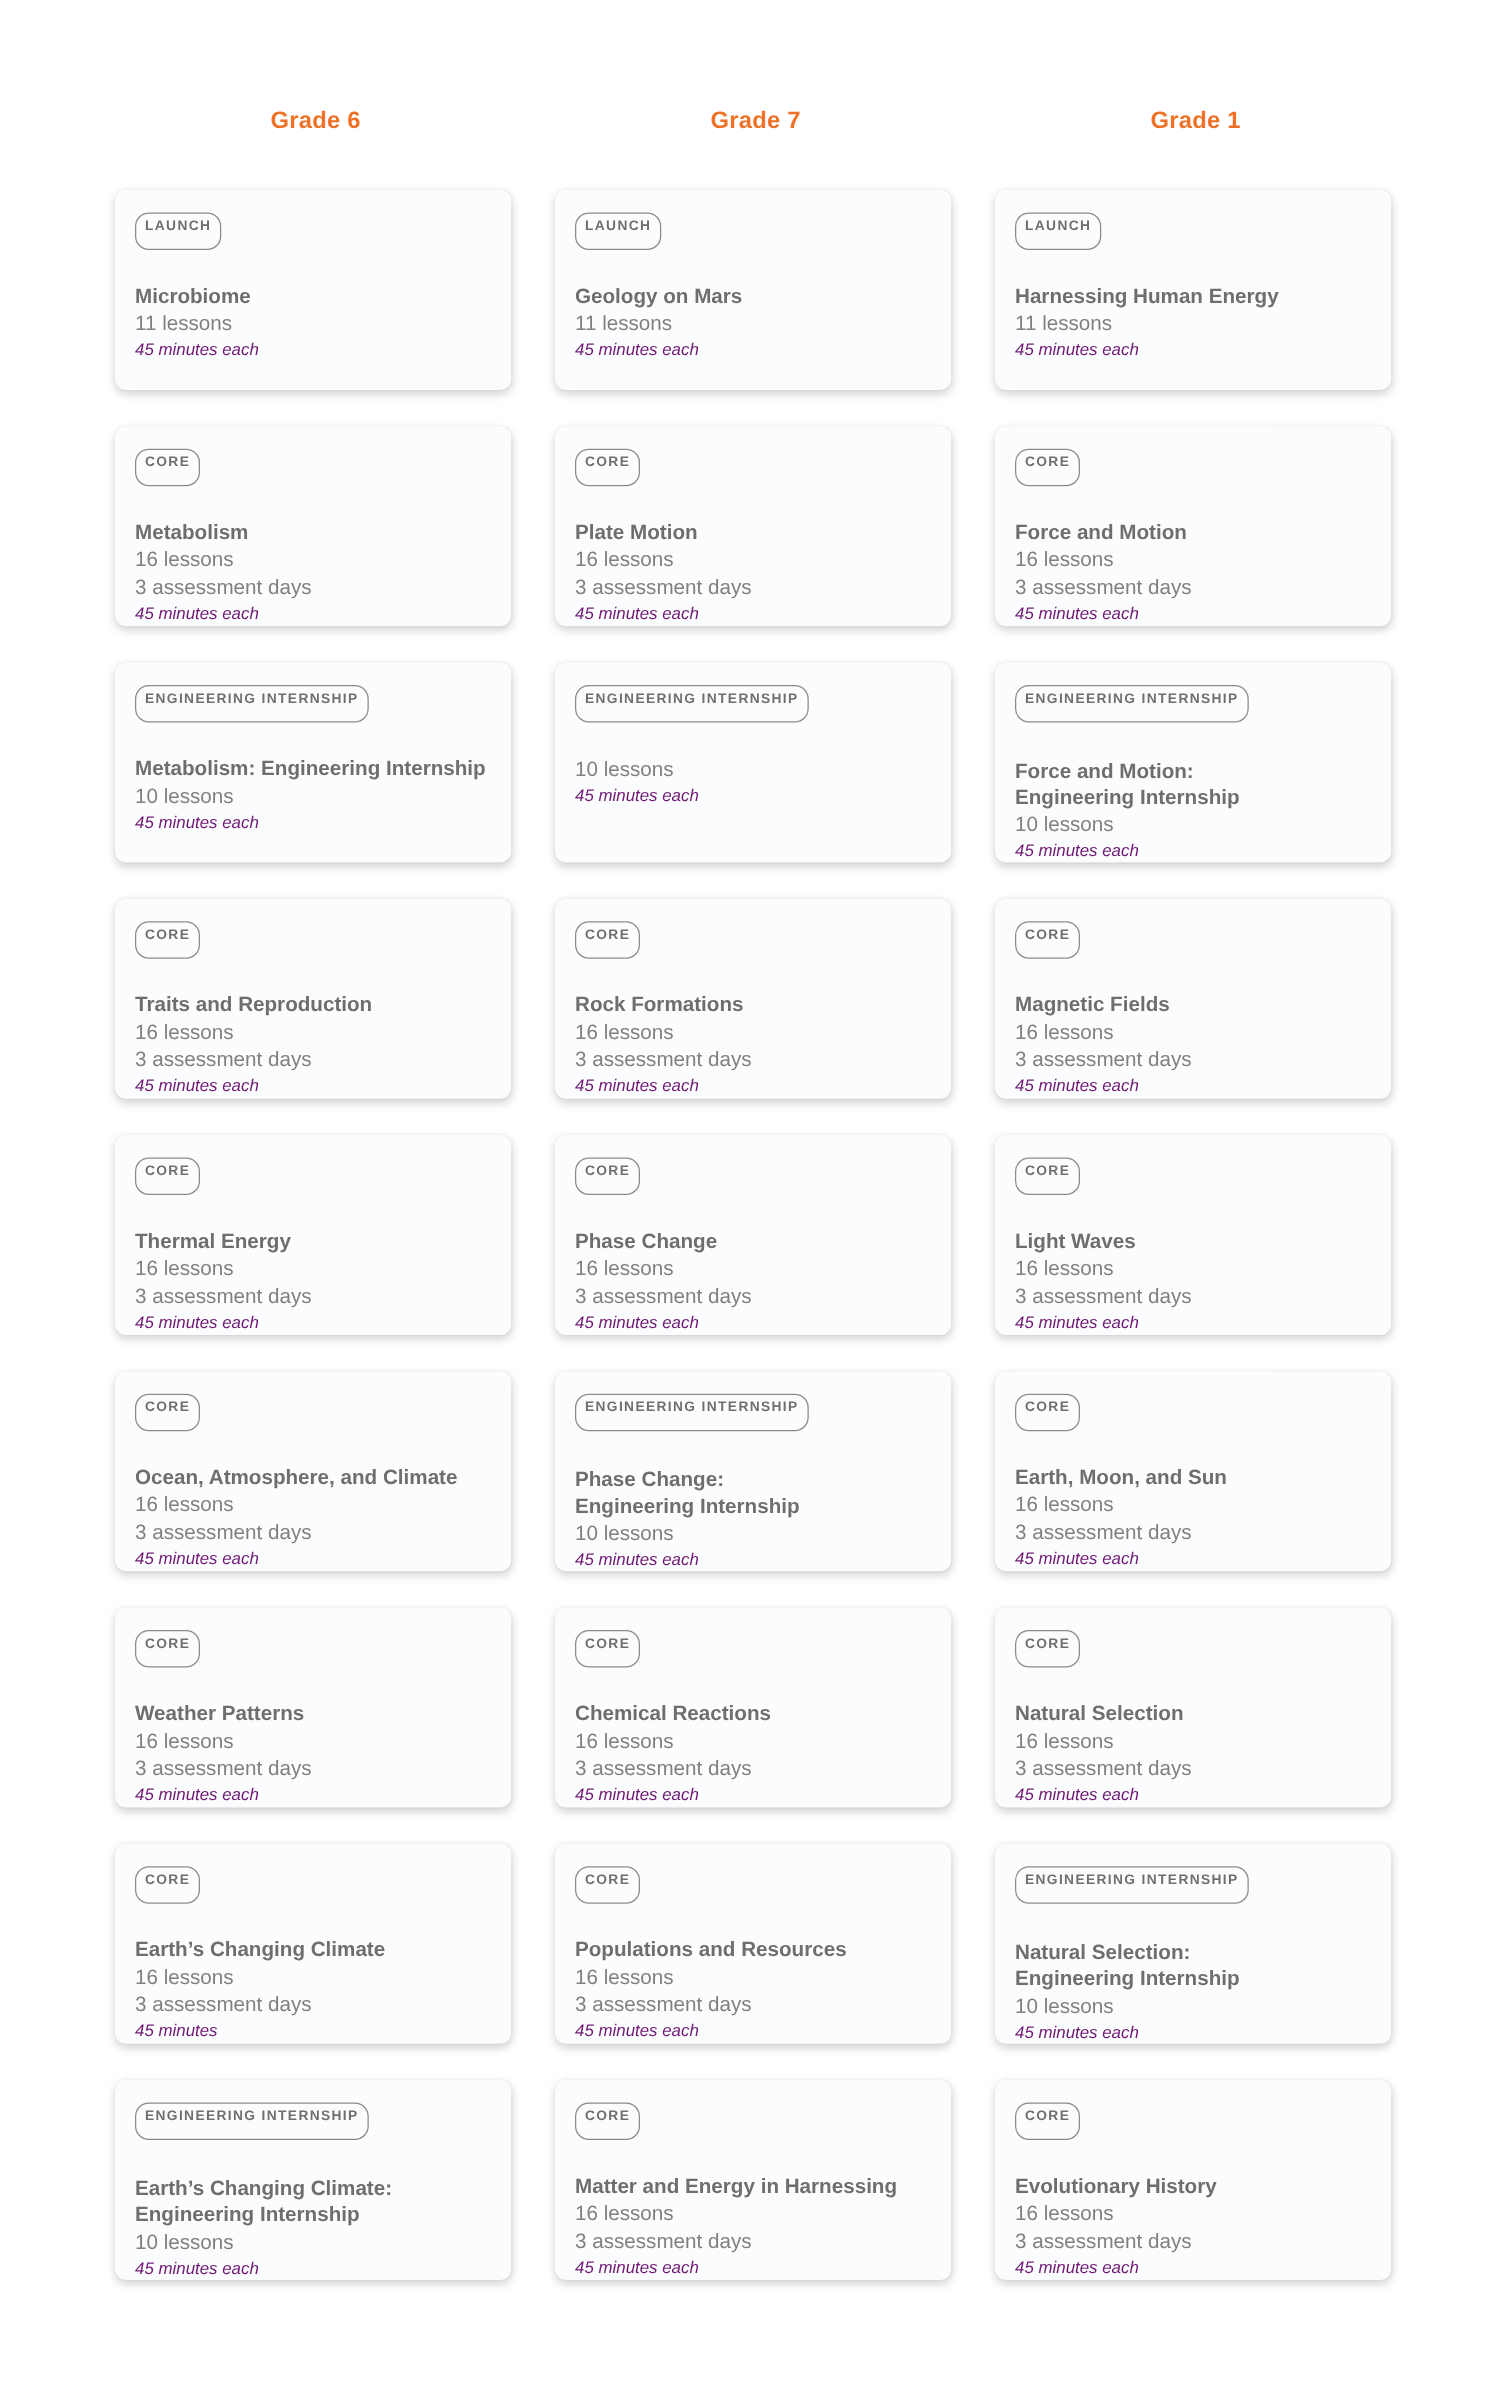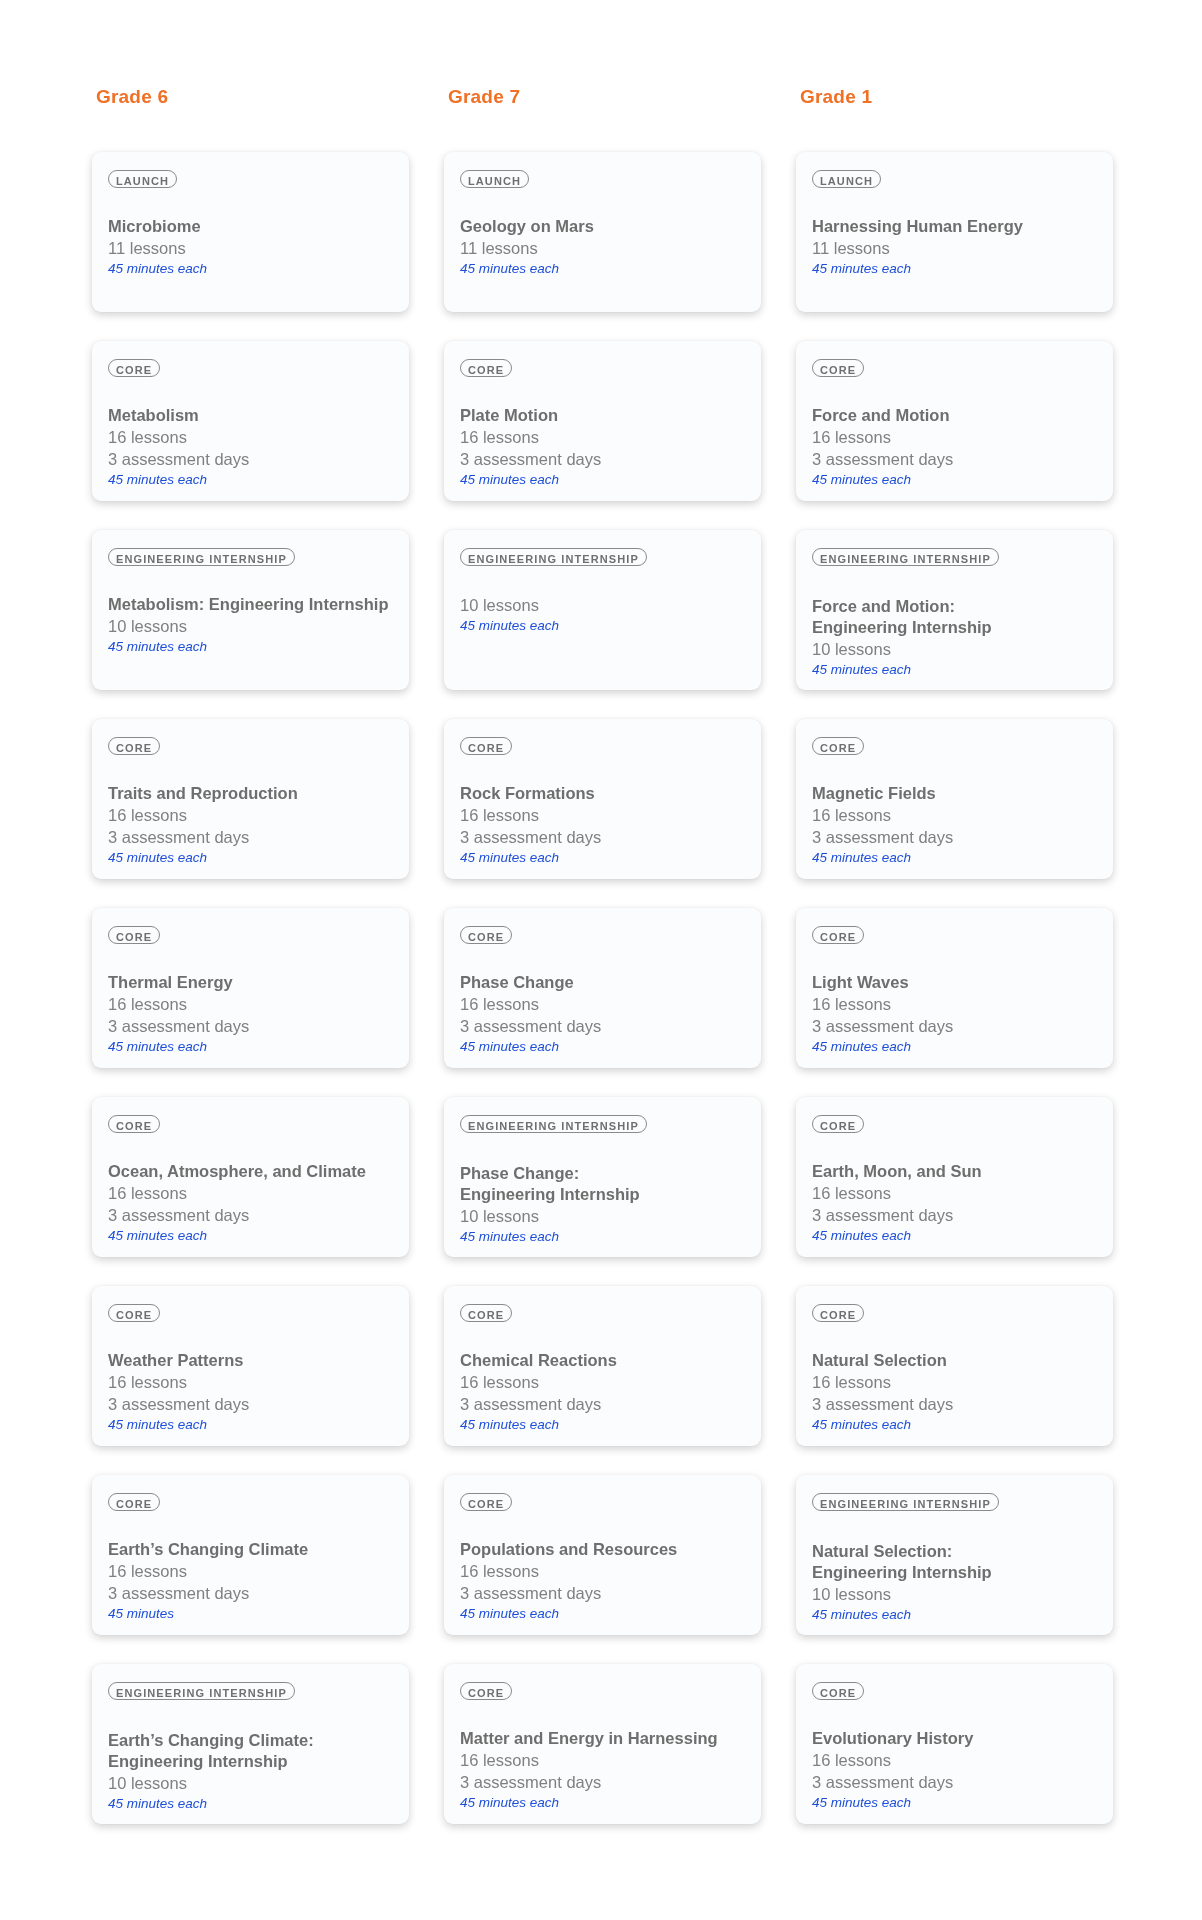--- a/index.html
+++ b/index.html
@@ -6,59 +6,59 @@
   body {
     width: 1202px; height: 1920px; position: relative; overflow: hidden;
     font-family: "Liberation Sans", "DejaVu Sans", sans-serif;
   }
   .grid {
     position: absolute; left: 92px; top: 0;
     display: grid;
     grid-template-columns: 317px 317px 317px;
     column-gap: 35px;
   }
-  .col { display: flex; flex-direction: column; }
+  .col { display: flex; flex-direction: column; align-items: center; }
   .grade-title {
     height: 152px; box-sizing: border-box; padding-top: 86px; padding-left: 4px;
     color: #f07025; font-weight: bold; font-size: 19px; letter-spacing: 0.2px;
     margin: 0;
   }
   .card {
     box-sizing: border-box;
     width: 317px; height: 160px;
     margin-bottom: 29px;
     background: #fbfcfd;
     border-radius: 9px;
     box-shadow: 0 3px 8px rgba(0,0,0,0.18), 0 0 2px rgba(0,0,0,0.05);
     padding: 18px 16px 0 16px;
     position: relative;
     cursor: pointer;
   }
   .badge {
     display: inline-block;
     box-sizing: border-box;
-    height: 18px; line-height: 20px;
+    height: 30px; line-height: 20px;
     padding: 0 7px;
     border: 1.3px solid #8a8a8a;
     border-radius: 11px;
     font-size: 11px; font-weight: bold; letter-spacing: 1.1px;
     color: #6f6f6f;
     text-transform: uppercase;
   }
   .content { margin-top: 27px; }
   .title {
     font-size: 16.5px; font-weight: bold; color: #6e6e6e;
     line-height: 21px;
   }
   .meta {
     font-size: 16.5px; color: #808080; line-height: 22px;
     font-weight: normal;
   }
   .dur {
-    font-size: 13.5px; font-style: italic; color: #1d4ed8; line-height: 18px;
+    font-size: 13.5px; font-style: italic; color: #701a75; line-height: 18px;
     margin-top: 1px;
   }
   .card.launch .content { margin-top: 27px; }
   .card.two-line .content { margin-top: 29px; }
 </style>
 </head>
 <body>
 
 <div class="grid">
 

